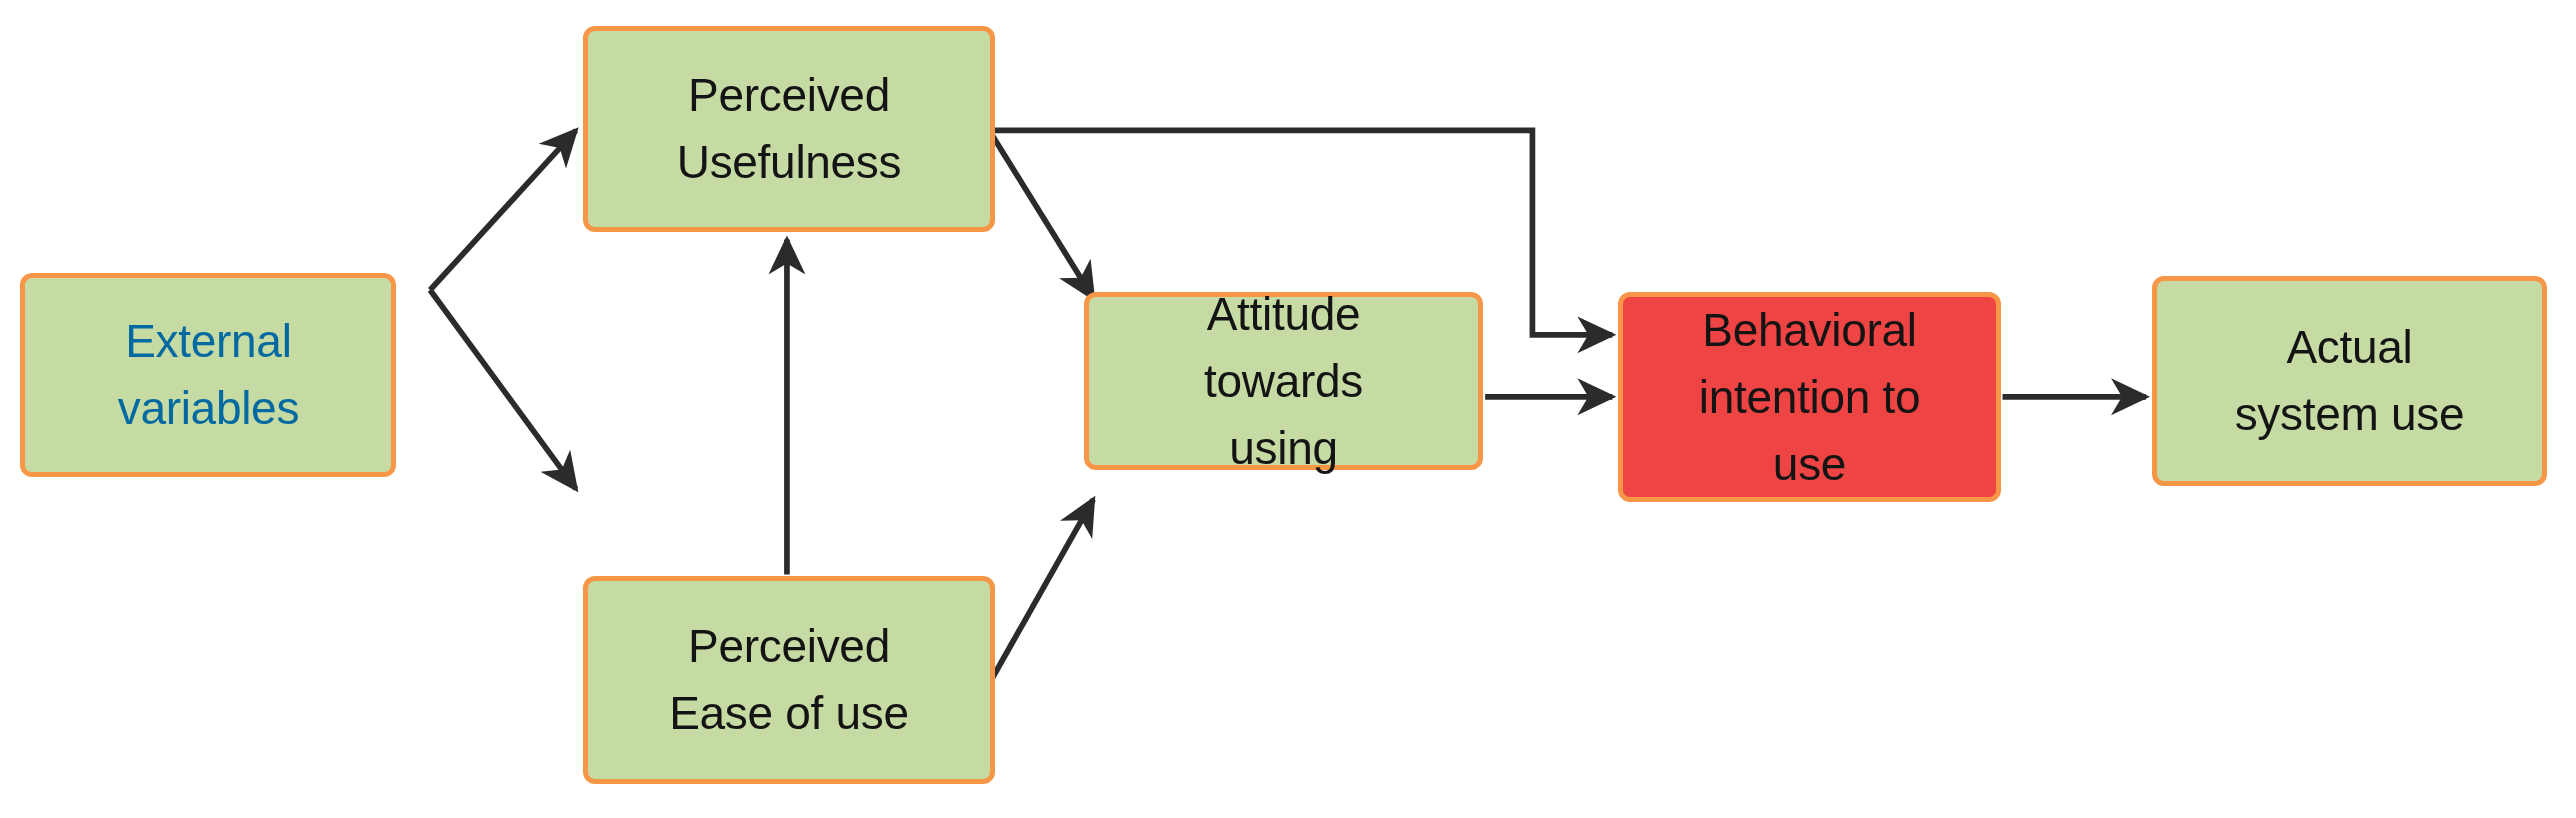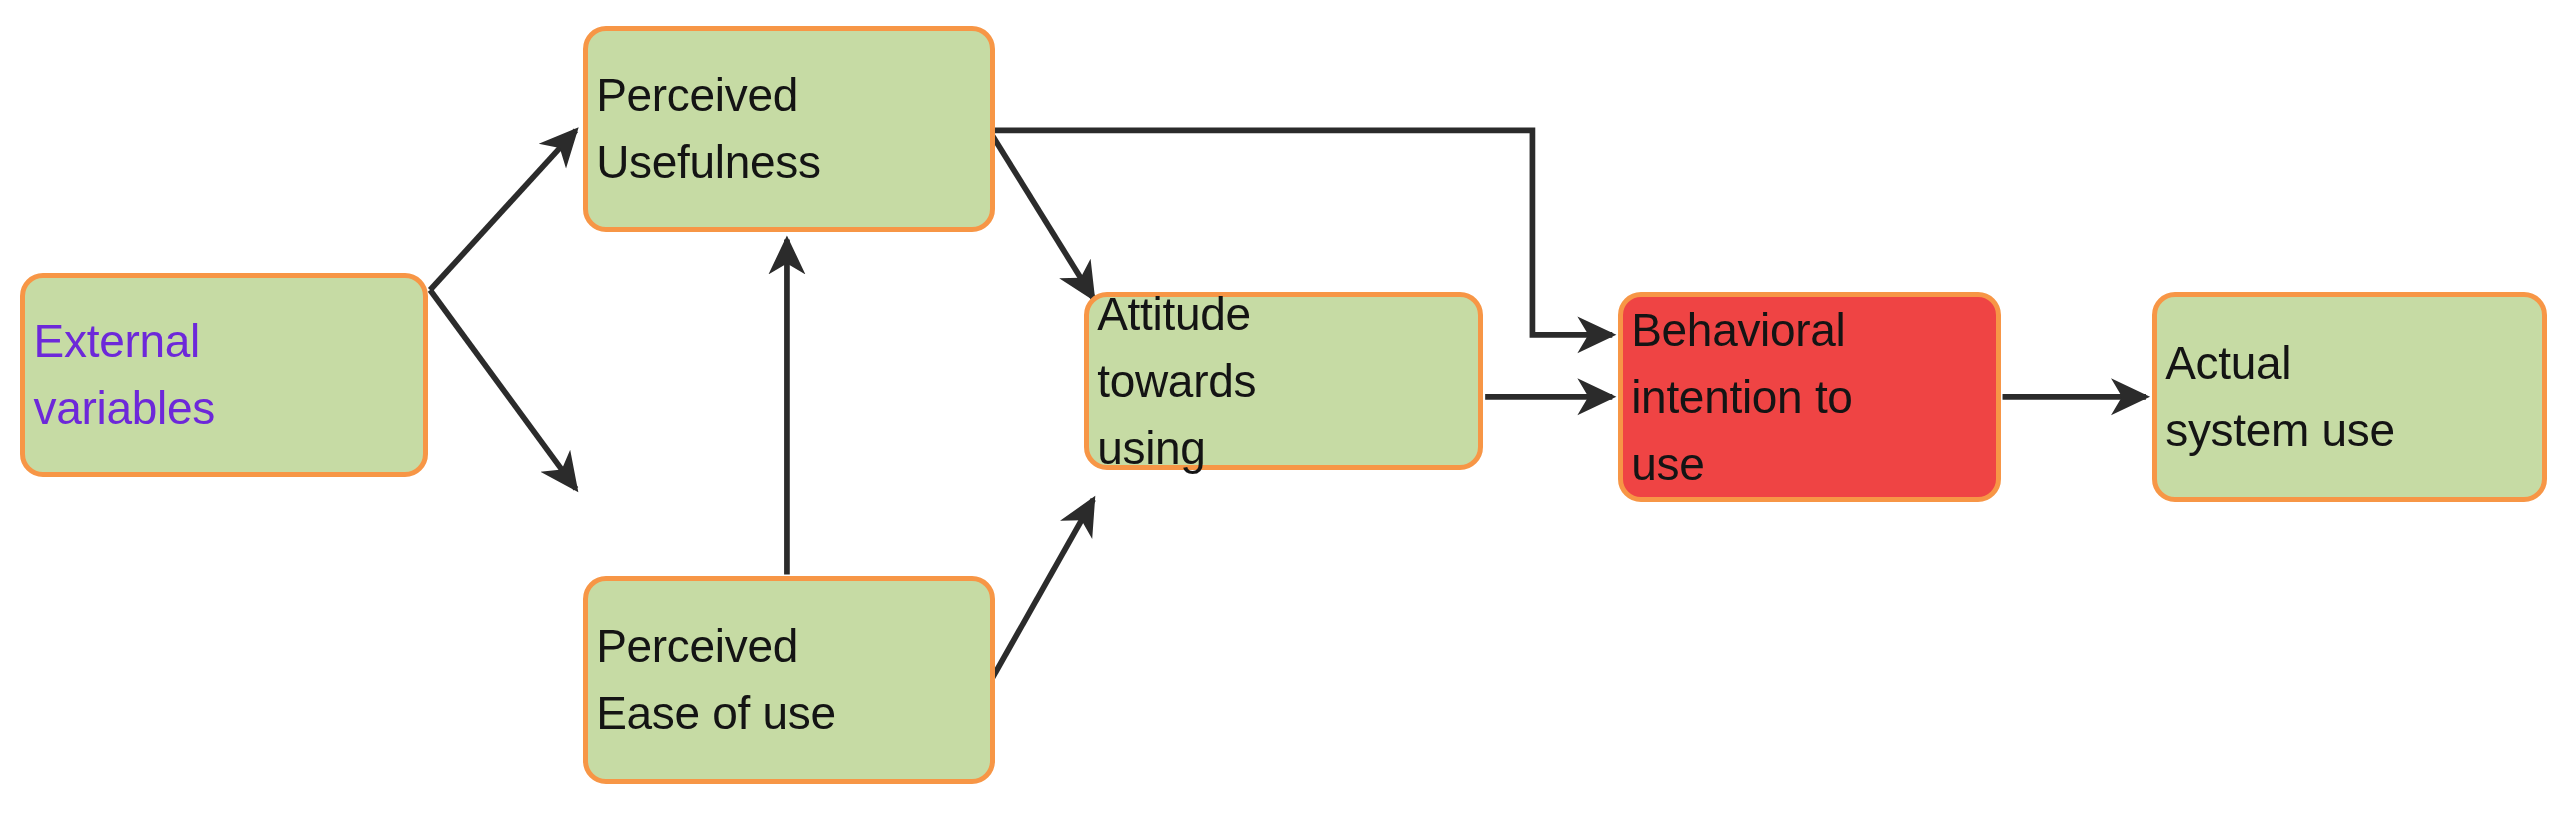--- a/index.html
+++ b/index.html
@@ -24,25 +24,25 @@
     top: 0;
     width: 2576px;
     height: 818px;
     pointer-events: none;
   }
   .node {
     position: absolute;
     box-sizing: border-box;
     background: #c6dba4;
     border: 5.7px solid #f79646;
-    border-radius: 23px;
+    border-radius: 12px;
     display: flex;
     align-items: center;
     justify-content: center;
-    text-align: left;
+    text-align: center;
     color: #141414;
     font-family: "Liberation Sans", sans-serif;
     font-size: 46px;
     line-height: 67px;
     font-weight: 400;
     letter-spacing: -0.3px;
     white-space: pre-line;
     z-index: 2;
   }
   .node-label {
@@ -74,21 +74,21 @@
 
     <path d="M 1215 836 L 1341 613" fill="none" stroke="#2b2b2b" stroke-width="7" marker-end="url(#arrowhead)"></path>
 
     <path d="M 1215 160 L 1880 160 L 1880 411 L 1978 411" fill="none" stroke="#2b2b2b" stroke-width="7" stroke-linejoin="miter" marker-end="url(#arrowhead)"></path>
 
     <path d="M 1822 487 L 1978 487" fill="none" stroke="#2b2b2b" stroke-width="7" marker-end="url(#arrowhead)"></path>
 
     <path d="M 2457 487 L 2633 487" fill="none" stroke="#2b2b2b" stroke-width="7" marker-end="url(#arrowhead)"></path>
   </svg>
 
-  <div class="node" style="left: 20.4px; top: 273px; width: 408px; height: 204px; background: rgb(198, 219, 164); border-color: rgb(247, 150, 70); color: #6d28d9;">
+  <div class="node" style="left: 20.4px; top: 273px; width: 376px; height: 204px; background: rgb(198, 219, 164); border-color: rgb(247, 150, 70); color: #0369a1;">
     <span class="node-label">External
 variables</span>
   </div>
 
   <div class="node" style="left: 583px; top: 26px; width: 412px; height: 206px; background: rgb(198, 219, 164); border-color: rgb(247, 150, 70); color: rgb(20, 20, 20);">
     <span class="node-label">Perceived
 Usefulness</span>
   </div>
 
   <div class="node" style="left: 583px; top: 576px; width: 412px; height: 208px; background: rgb(198, 219, 164); border-color: rgb(247, 150, 70); color: rgb(20, 20, 20);">
@@ -101,19 +101,19 @@
 towards
 using</span>
   </div>
 
   <div class="node" style="left: 1618px; top: 292px; width: 383px; height: 210px; background: #ef4444; border-color: rgb(247, 150, 70); color: rgb(20, 20, 20);">
     <span class="node-label">Behavioral
 intention to
 use</span>
   </div>
 
-  <div class="node" style="left: 2152px; top: 292px; width: 395px; height: 210px; background: rgb(198, 219, 164); border-color: rgb(247, 150, 70); color: rgb(20, 20, 20);">
+  <div class="node" style="left: 2152px; top: 276px; width: 395px; height: 210px; background: rgb(198, 219, 164); border-color: rgb(247, 150, 70); color: rgb(20, 20, 20);">
     <span class="node-label">Actual
 system use</span>
   </div>
 
 </div>
 
 
 </body></html>

